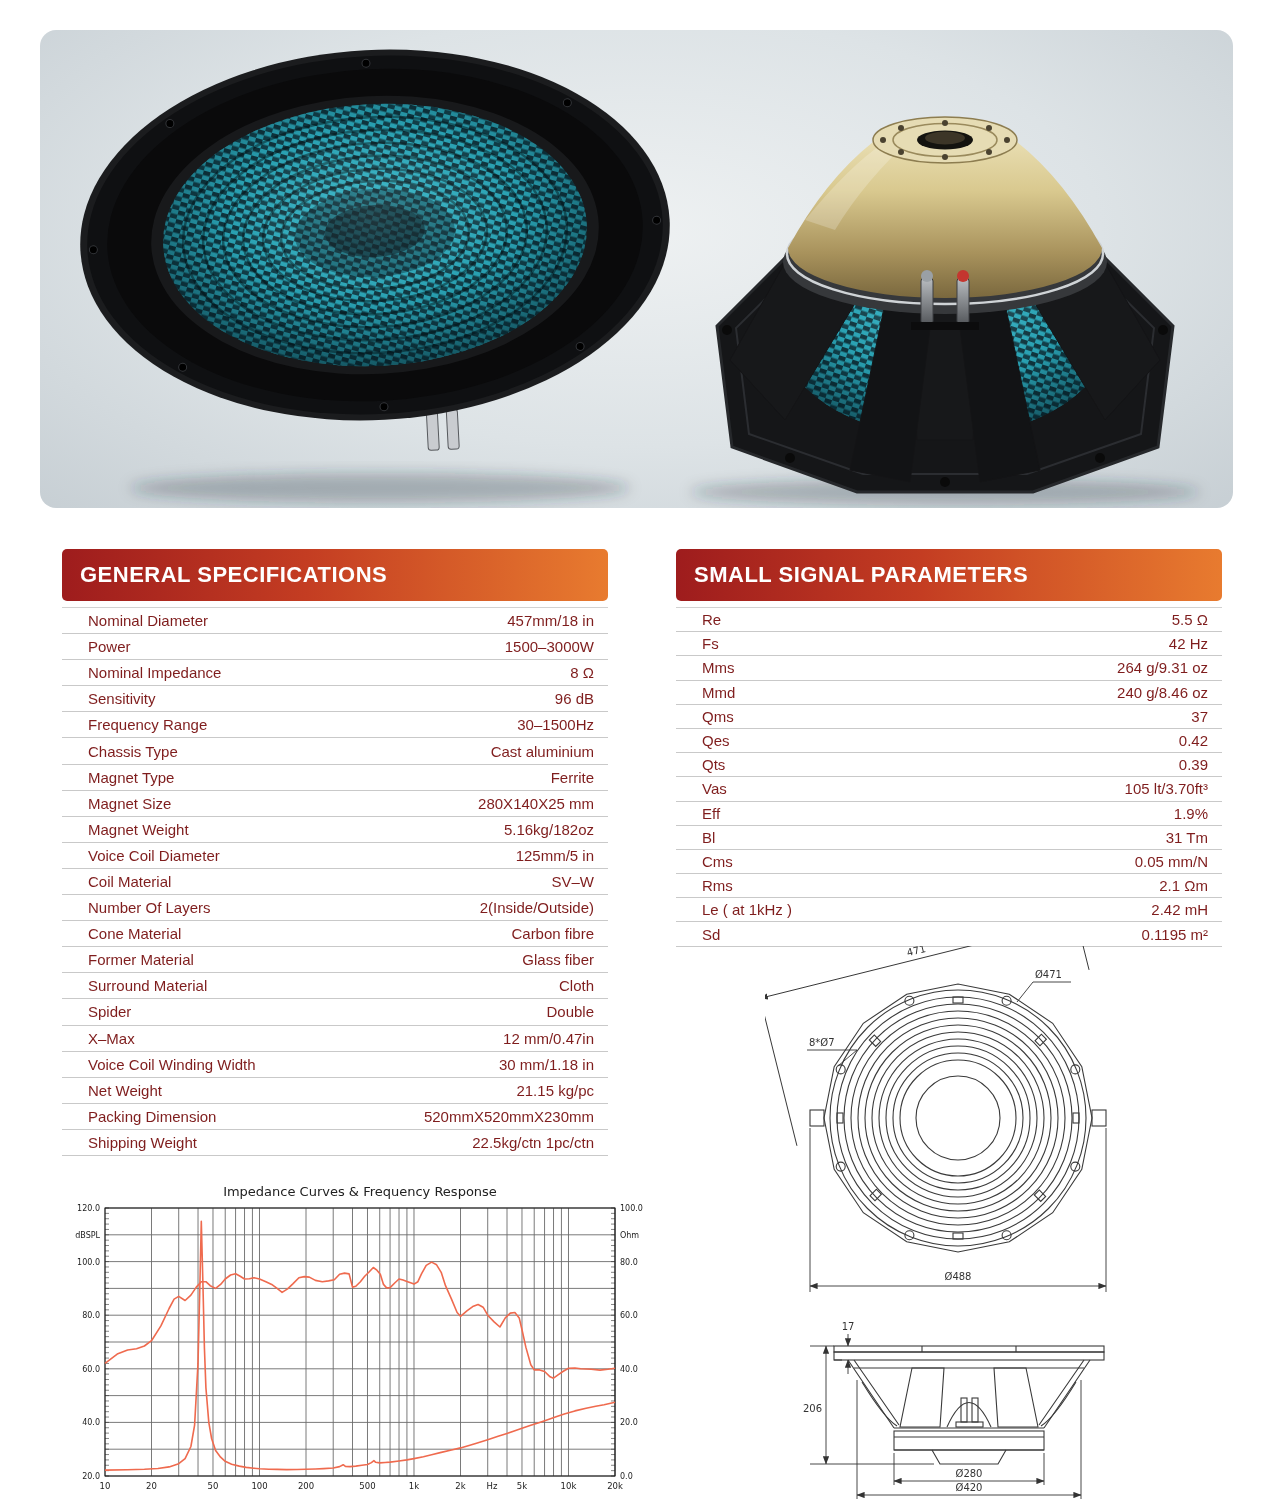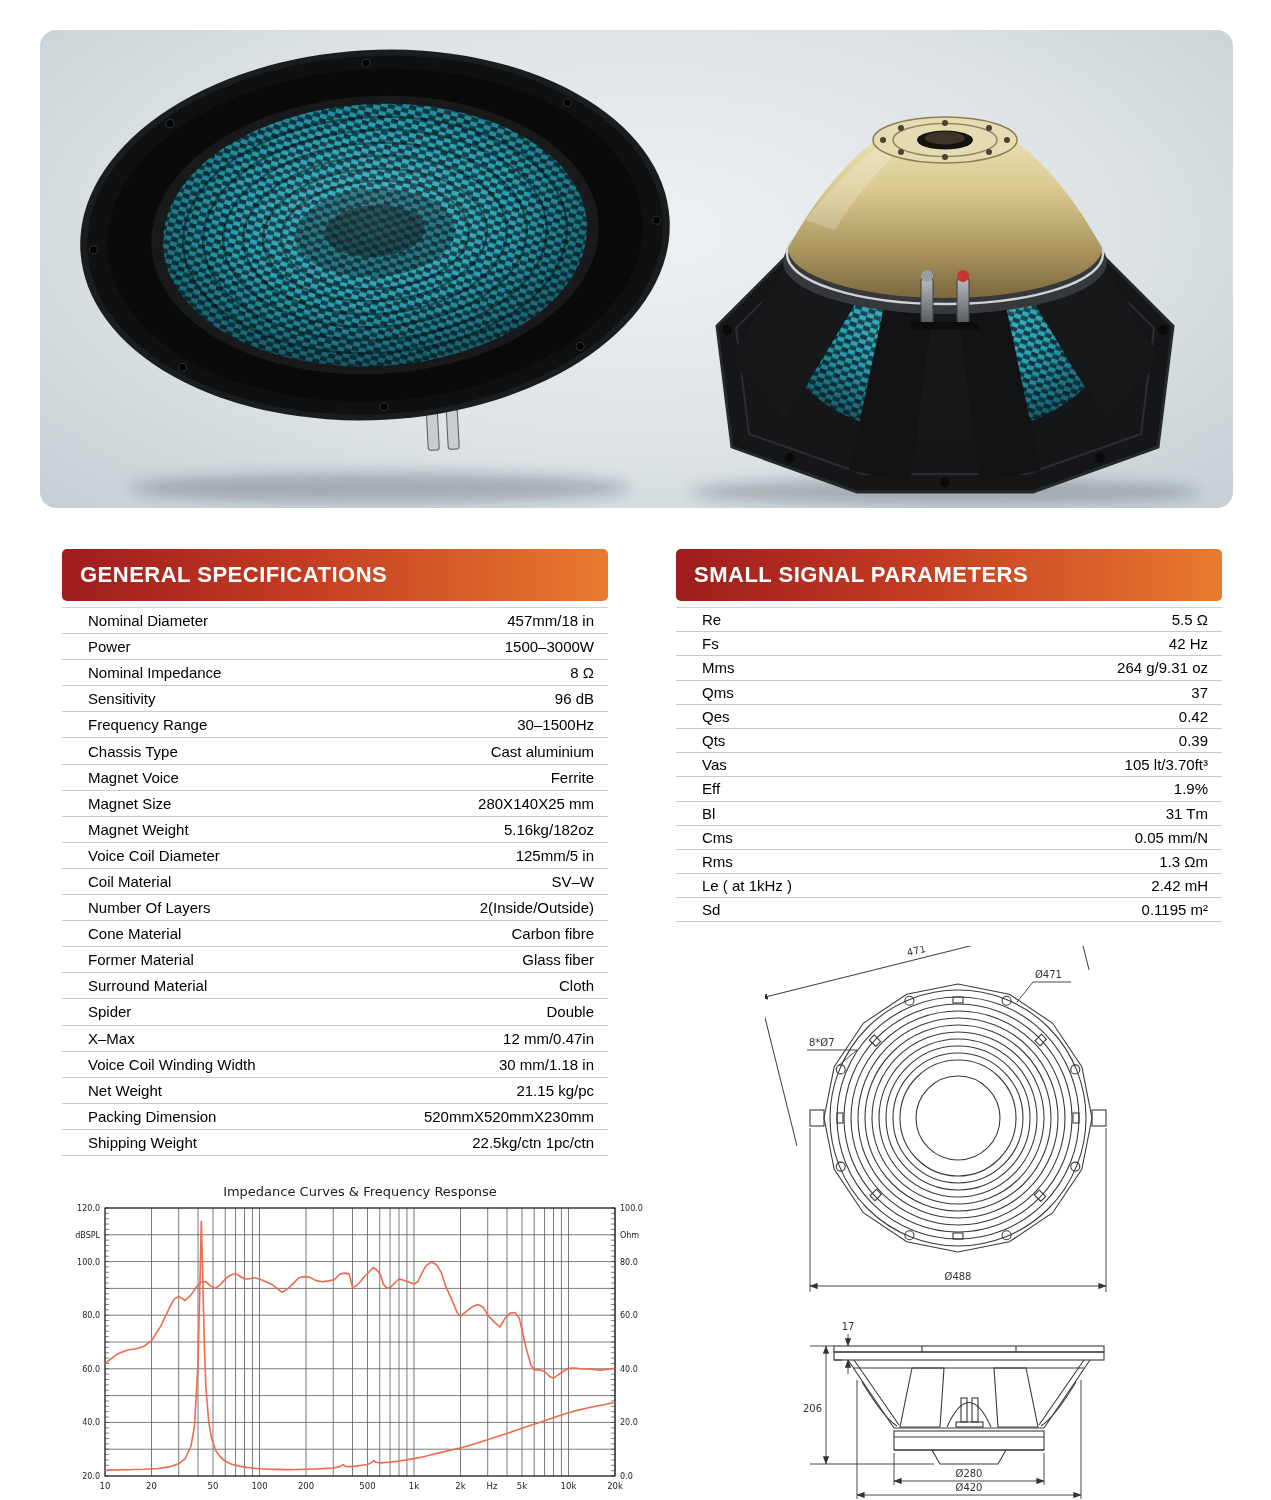--- a/index.html
+++ b/index.html
@@ -18,21 +18,21 @@
   .col-left  { left:62px;  top:549px; }
   .col-right { left:676px; top:549px; }
   .section-header {
     height:52px; border-radius:5px; display:flex; align-items:center;
     padding-left:18px; color:#fff; font-size:22px; font-weight:bold;
     letter-spacing:0.5px; white-space:nowrap;
   }
   .spec-table { margin-top:6px; border-top:1px solid #d2d2d2; }
   .spec-row {
     display:flex; justify-content:space-between; align-items:center;
-    border-bottom:1px solid #c9c9c9; font-size:15px; color:#000000;
+    border-bottom:1px solid #c9c9c9; font-size:15px; color:#7f1d1d;
   }
   .col-left  .spec-row { height:26.1px; }
   .col-right .spec-row { height:24.2px; }
   .spec-label { padding-left:26px; }
   .spec-value { padding-right:14px; text-align:right; }
   .chart-block { position:absolute; left:45px; top:1184px; width:600px; height:316px; }
   .drawing-front { position:absolute; left:765px; top:946px;  width:435px; height:360px; }
   .drawing-side  { position:absolute; left:782px; top:1300px; width:425px; height:200px; }
   svg text { font-family:"DejaVu Sans", sans-serif; }
   .dim-text { font-size:10px; fill:#333; }
@@ -183,21 +183,21 @@
       </div>
       <div class="spec-row">
         <span class="spec-label">Frequency Range</span>
         <span class="spec-value">30–1500Hz</span>
       </div>
       <div class="spec-row">
         <span class="spec-label">Chassis Type</span>
         <span class="spec-value">Cast aluminium</span>
       </div>
       <div class="spec-row">
-        <span class="spec-label">Magnet Voice</span>
+        <span class="spec-label">Magnet Type</span>
         <span class="spec-value">Ferrite</span>
       </div>
       <div class="spec-row">
         <span class="spec-label">Magnet Size</span>
         <span class="spec-value">280X140X25 mm</span>
       </div>
       <div class="spec-row">
         <span class="spec-label">Magnet Weight</span>
         <span class="spec-value">5.16kg/182oz</span>
       </div>
@@ -263,20 +263,24 @@
       </div>
       <div class="spec-row">
         <span class="spec-label">Fs</span>
         <span class="spec-value">42 Hz</span>
       </div>
       <div class="spec-row">
         <span class="spec-label">Mms</span>
         <span class="spec-value">264 g/9.31 oz</span>
       </div>
       <div class="spec-row">
+        <span class="spec-label">Mmd</span>
+        <span class="spec-value">240 g/8.46 oz</span>
+      </div>
+      <div class="spec-row">
         <span class="spec-label">Qms</span>
         <span class="spec-value">37</span>
       </div>
       <div class="spec-row">
         <span class="spec-label">Qes</span>
         <span class="spec-value">0.42</span>
       </div>
       <div class="spec-row">
         <span class="spec-label">Qts</span>
         <span class="spec-value">0.39</span>
@@ -292,21 +296,21 @@
       <div class="spec-row">
         <span class="spec-label">Bl</span>
         <span class="spec-value">31 Tm</span>
       </div>
       <div class="spec-row">
         <span class="spec-label">Cms</span>
         <span class="spec-value">0.05 mm/N</span>
       </div>
       <div class="spec-row">
         <span class="spec-label">Rms</span>
-        <span class="spec-value">1.3 Ωm</span>
+        <span class="spec-value">2.1 Ωm</span>
       </div>
       <div class="spec-row">
         <span class="spec-label">Le ( at 1kHz )</span>
         <span class="spec-value">2.42 mH</span>
       </div>
       <div class="spec-row">
         <span class="spec-label">Sd</span>
         <span class="spec-value">0.1195 m²</span>
       </div>
     </div>

